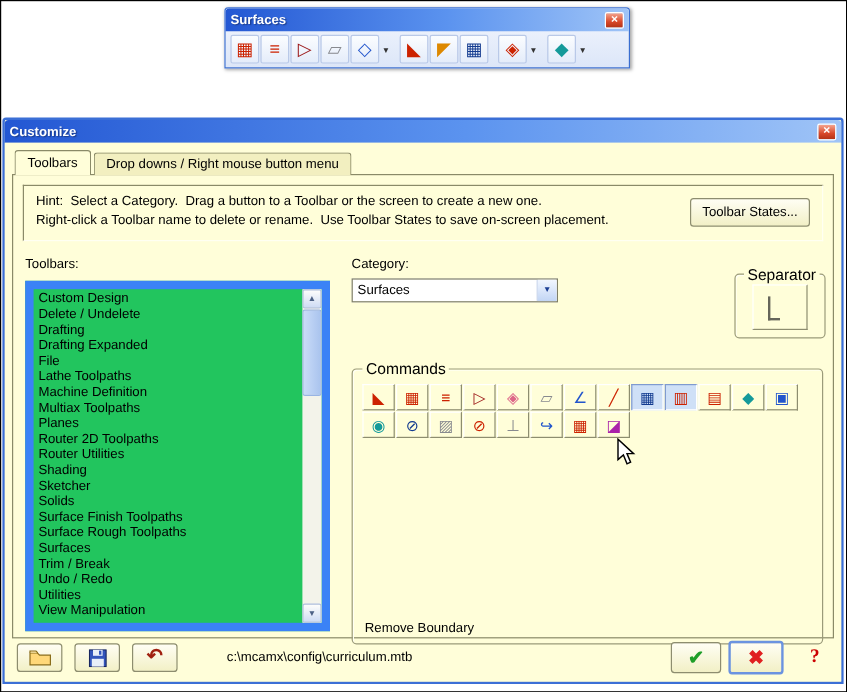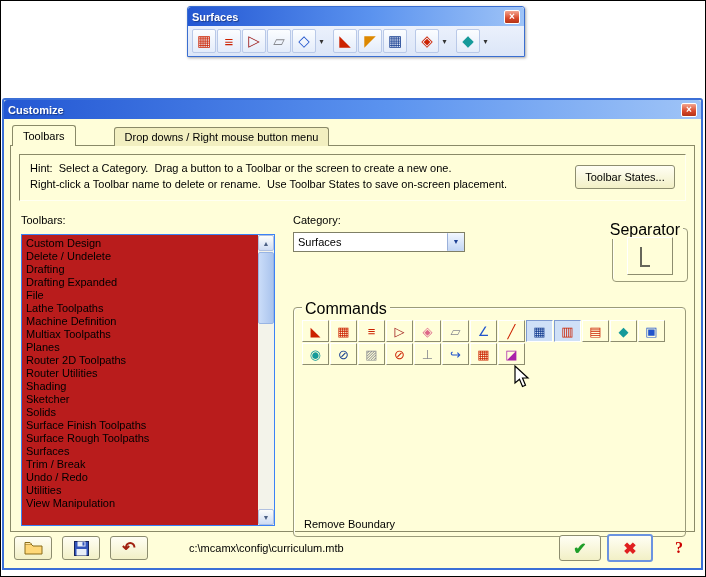--- a/index.html
+++ b/index.html
@@ -31,58 +31,58 @@
     font-size:15px; background:linear-gradient(180deg,#fbfdff,#e4ecfa);
     border:1px solid #b9c9e8; border-radius:2px; margin-right:1px; }
   .tb-sep { width:7px; height:22px; }
   .dd-arrow { font-size:8px; color:#333; width:9px; text-align:center; align-self:center; }
 
   
   #dialog { position:absolute; left:1px; top:97px; width:701px; height:472px;
     border:2px solid #3b6fd6; background:var(--dialog_bg); border-radius:3px 3px 0 0; }
   .dlg-body { position:absolute; left:0; right:0; top:19px; bottom:0; background:var(--dialog_bg); }
 
-  .tabs { position:absolute; top:6px; left:8px; z-index:3; display:flex; align-items:flex-end;gap:36px; }
+  .tabs { position:absolute; top:6px; left:8px; z-index:3; display:flex; align-items:flex-end; }
   .tab { font-size:11px; padding:3px 10px 0 10px; height:19px; margin-right:2px;
     border:1px solid #8a8a68; border-bottom:none; border-radius:3px 3px 0 0;
     background:#f2efc0; color:#000; }
   .tab.active { height:21px; padding-top:4px; background:var(--dialog_bg); position:relative; }
 
   .tab-panel { position:absolute; left:6px; right:6px; top:26px; bottom:36px;
     border:1px solid #8a8a68; background:var(--dialog_bg); }
 
   .hint-box { position:absolute; left:8px; right:8px; top:8px; height:47px;
     border:1px solid; border-color:#8a8a68 #fffff2 #fffff2 #8a8a68; }
   .hint-line { position:absolute; left:10px; font-size:11px; white-space:pre-wrap; }
   #toolbar-states { position:absolute; right:10px; top:10px; width:100px; height:24px; }
 
   .sec-label { position:absolute; font-size:11px; }
 
   .listbox { position:absolute; left:10px; top:88px; width:254px; height:292px;
-    background:#b91c1c; border:1px solid #3b82f6; }
+    background:#22c55e; border:7px solid #3b82f6; }
   .list-inner { position:absolute; left:1px; top:1px; bottom:1px; right:17px; overflow:hidden; padding-top:1px; }
   .li { font-size:11px; line-height:13px; padding-left:3px; white-space:nowrap; color:#000; }
 
   .scrollbar { position:absolute; right:0; top:0; bottom:0; width:16px; background:#f3f3ea; }
   .sb-btn { position:absolute; left:0; width:16px; height:16px; text-align:center;
     font-size:7px; line-height:15px; color:#4d6185;
     background:linear-gradient(180deg,#fdfdfb,#cfdcf4); border:1px solid #b0c0e0; border-radius:2px; }
   .sb-up { top:0; } .sb-down { bottom:0; }
   .sb-thumb { position:absolute; left:0; top:17px; width:16px; height:72px;
     background:linear-gradient(90deg,#cadcf8,#aac4ee); border:1px solid #98b4e4; border-radius:2px; }
 
   .combo { position:absolute; left:282px; top:86px; width:172px; height:20px;
     background:#fff; border:1px solid #7f7f66; display:flex; }
   .combo-text { flex:1; font-size:11px; line-height:18px; padding-left:4px; }
   .combo-btn { width:17px; height:18px; text-align:center; font-size:7px; line-height:17px; color:#1c3f94;
     background:linear-gradient(180deg,#f2f7ff,#c2d5f4); border-left:1px solid #9ab0da; border-radius:1px; }
 
   .groupbox { position:absolute; border:1px solid #9b9b7a; border-radius:4px;
     box-shadow:1px 1px 0 #fffff2 inset; }
-  .gb-label { position:absolute; top:-8px; font-size:16px; background:var(--dialog_bg); padding:0 3px; }
+  .gb-label { position:absolute; top:-8px; font-size:13px; background:var(--dialog_bg); padding:0 3px; }
 
   #sep-group { left:601px; top:82px; width:76px; height:54px; }
   #sep-group .gb-label { right:4px; }
   .sep-btn { position:absolute; left:14px; top:8px; width:46px; height:38px; }
   .sep-glyph { position:absolute; left:12px; bottom:7px; width:10px; height:20px;
     border-left:2px solid #66665a; border-bottom:2px solid #66665a; }
 
   #cmd-group { left:282px; top:148px; right:8px; height:230px;margin-top:13px; }
   #cmd-group .gb-label { left:8px; }
   .cmd-row { position:absolute; left:8px; display:flex; gap:1px; }

